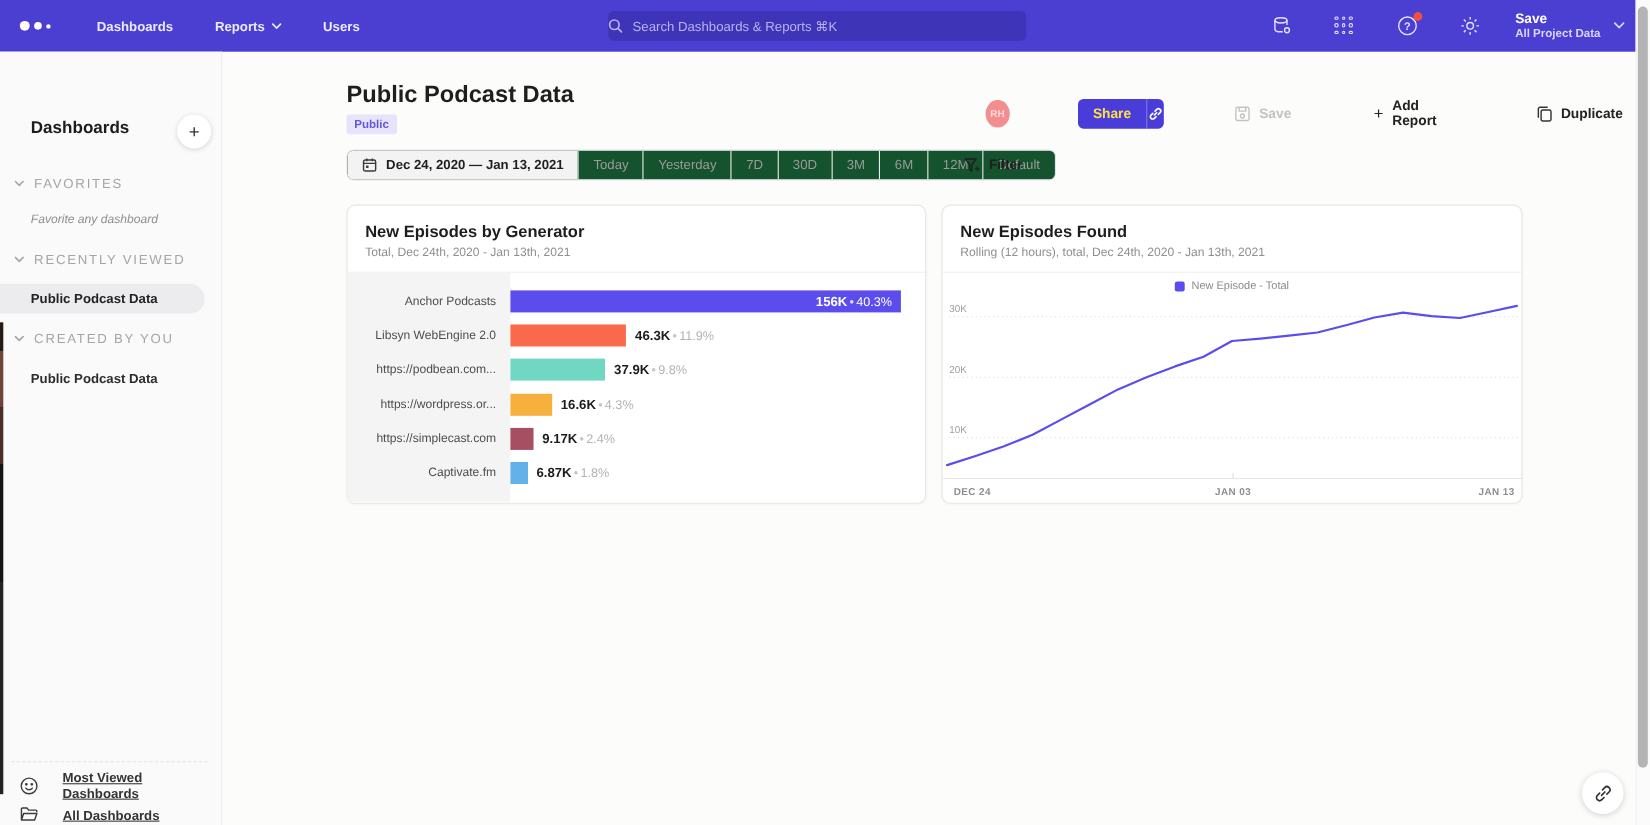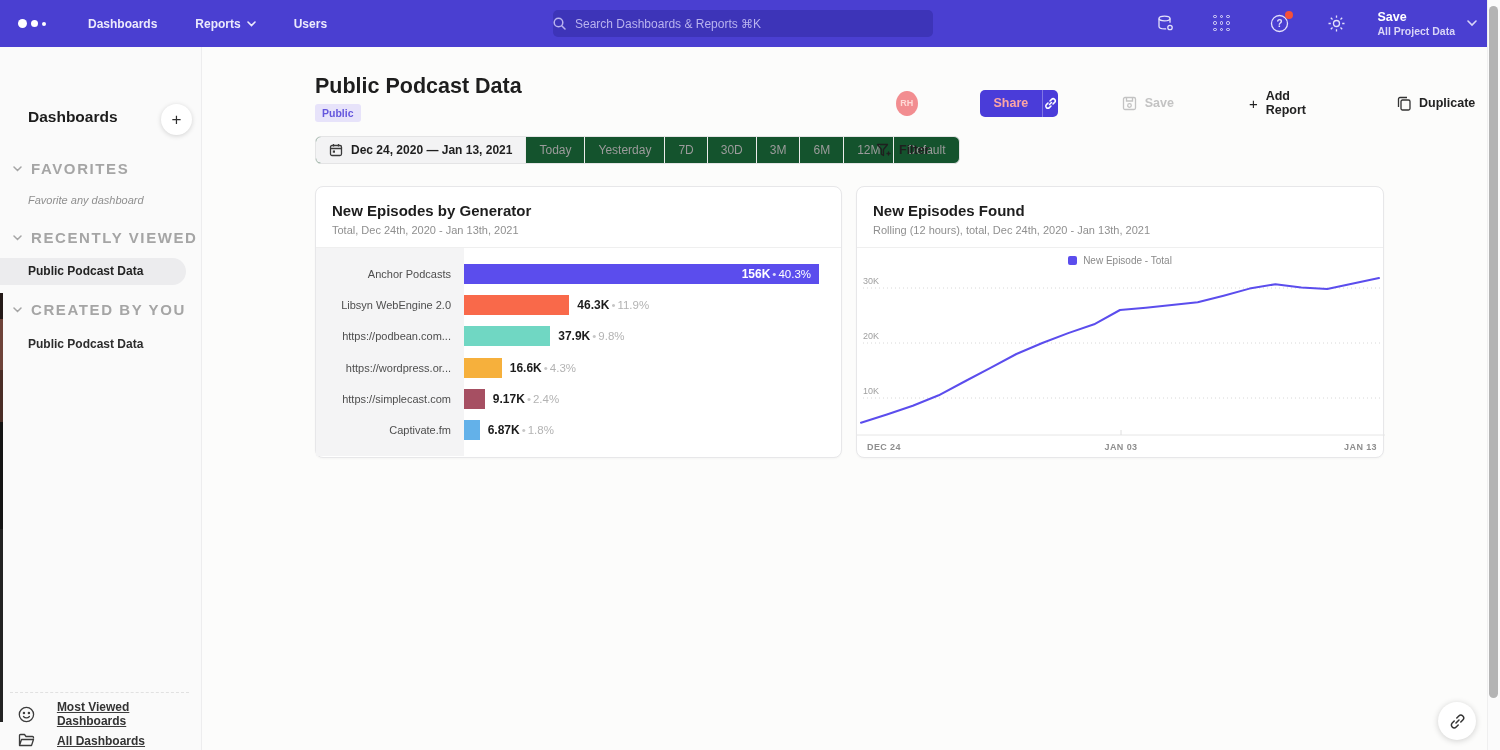--- a/index.html
+++ b/index.html
@@ -23,37 +23,37 @@
   .grid-dots i { width:3.5px; height:3.5px; border-radius:50%; border:1px solid #e3e0fb; }
   .proj { display:flex; align-items:center; gap:12px; cursor:pointer; margin-left:-6px; }
   .proj-name { font-size:12.5px; font-weight:700; color:#fff; line-height:15px; }
   .proj-scope { font-size:10.5px; font-weight:600; color:#d9d5f7; line-height:13px; }
 
   
   .sidebar { position:absolute; top:47px; left:0; width:202px; bottom:0; background:#fafafa; border-right:1px solid #ededee; }
   .side-title { position:absolute; left:28px; top:61px; font-size:15.5px; font-weight:700; color:#1c1c1c; }
   .plus-btn { position:absolute; left:161px; top:57px; width:31px; height:31px; border-radius:50%; background:#fff; box-shadow:0 1px 5px rgba(0,0,0,.16); display:grid; place-items:center; font-size:17px; font-weight:400; color:#2f2f2f; cursor:pointer; }
   .side-sec { position:absolute; left:13px; display:flex; align-items:center; gap:9px; color:#a5a5a5; cursor:pointer; }
-  .side-sec span { font-size:15px; font-weight:700; letter-spacing:1.6px; }
+  .side-sec span { font-size:12px; font-weight:400; letter-spacing:1.6px; }
   .side-empty { position:absolute; left:28px; top:147px; font-size:11px; font-style:italic; color:#8f8f8f; }
   .side-sel { position:absolute; left:0; top:211px; width:186px; height:27px; background:#ececee; border-radius:0 14px 14px 0; line-height:27px; padding-left:28px; font-size:12px; font-weight:700; color:#232323; cursor:pointer; }
   .side-item { position:absolute; left:28px; top:290px; font-size:12px; font-weight:600; color:#2d2d2d; cursor:pointer; }
   .side-divider { position:absolute; left:10px; right:12px; top:645px; border-top:1px dashed #e1e1e1; }
   .side-foot { position:absolute; left:18px; display:flex; align-items:center; gap:22px; color:#3c3c3c; cursor:pointer;text-decoration:underline; }
   .side-foot span { font-size:12px; font-weight:700; color:#333; }
   .edge-strip { position:absolute; left:0; top:293px; width:3px; height:429px;
     background:linear-gradient(#241a18 0 6%, #6e4339 6% 18%, #4a2d26 18% 30%, #141414 30% 55%, #232323 55% 100%); }
 
   
   .page-title { position:absolute; left:315px; top:74px; font-size:21.5px; font-weight:700; color:#1e1e1e; }
   .page-badge { position:absolute; left:315px; top:104px; font-size:10.5px; font-weight:700; color:#6456dd; background:#e7e3fa; padding:3px 7px; border-radius:3px; }
   .actions { position:absolute; left:896px; top:89px; height:28px; display:flex; align-items:center;gap:48px; }
   .avatar { width:25px; height:25px; border-radius:50%; background:#f28d90; color:#ffd9d6; font-size:9px; font-weight:700; display:grid; place-items:center; }
   .share-split { display:flex; margin-left:14px; border-radius:5px; overflow:hidden; background:#4a3cd9; height:27px; cursor:pointer; }
-  .share-main { padding:0 14px; line-height:27px; color:#fca5a5; font-size:12.5px; font-weight:700; }
+  .share-main { padding:0 14px; line-height:27px; color:#fde047; font-size:12.5px; font-weight:700; }
   .share-link { width:28px; border-left:1px solid rgba(255,255,255,.3); display:grid; place-items:center; color:#fff; }
   .act { display:flex; align-items:center; gap:8px; cursor:pointer; }
   .act span { font-size:12.5px; font-weight:700; color:#222; }
   .act.disabled span { color:#c3c3c3; }
   .act.disabled { cursor:default; color:#c3c3c3; }
   .more-dots { display:flex; gap:3px; margin-left:22px; cursor:pointer; }
   .more-dots i { width:4px; height:4px; border-radius:50%; background:#4c4c4c; }
 
   
   .datebar { position:absolute; left:315px; top:136px; height:28px; display:inline-flex; border:1px solid #e4e4e5; border-radius:6px; background:#14532d; overflow:hidden; }

